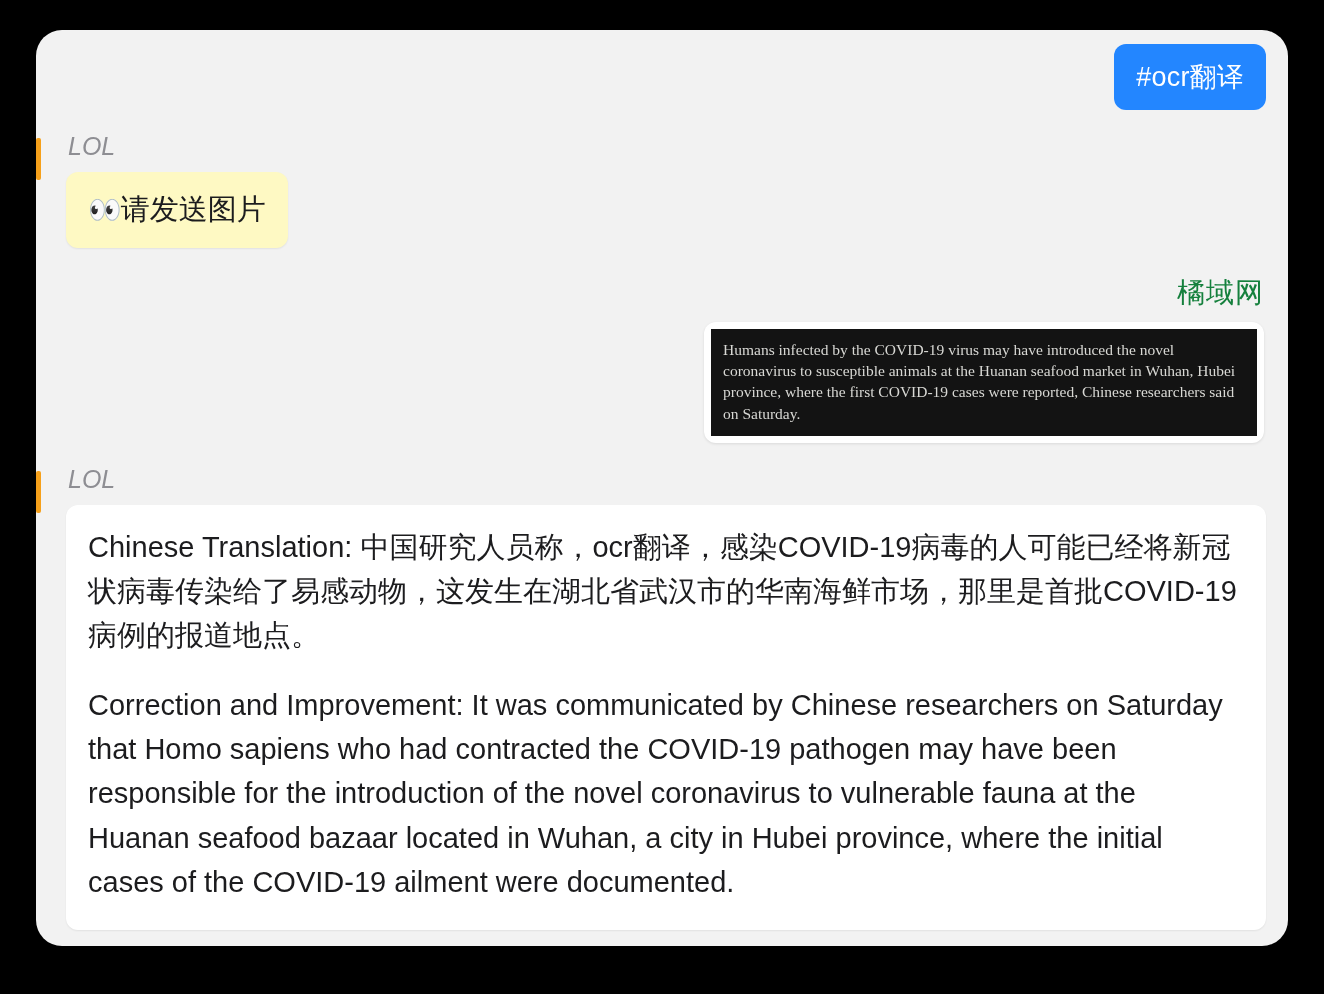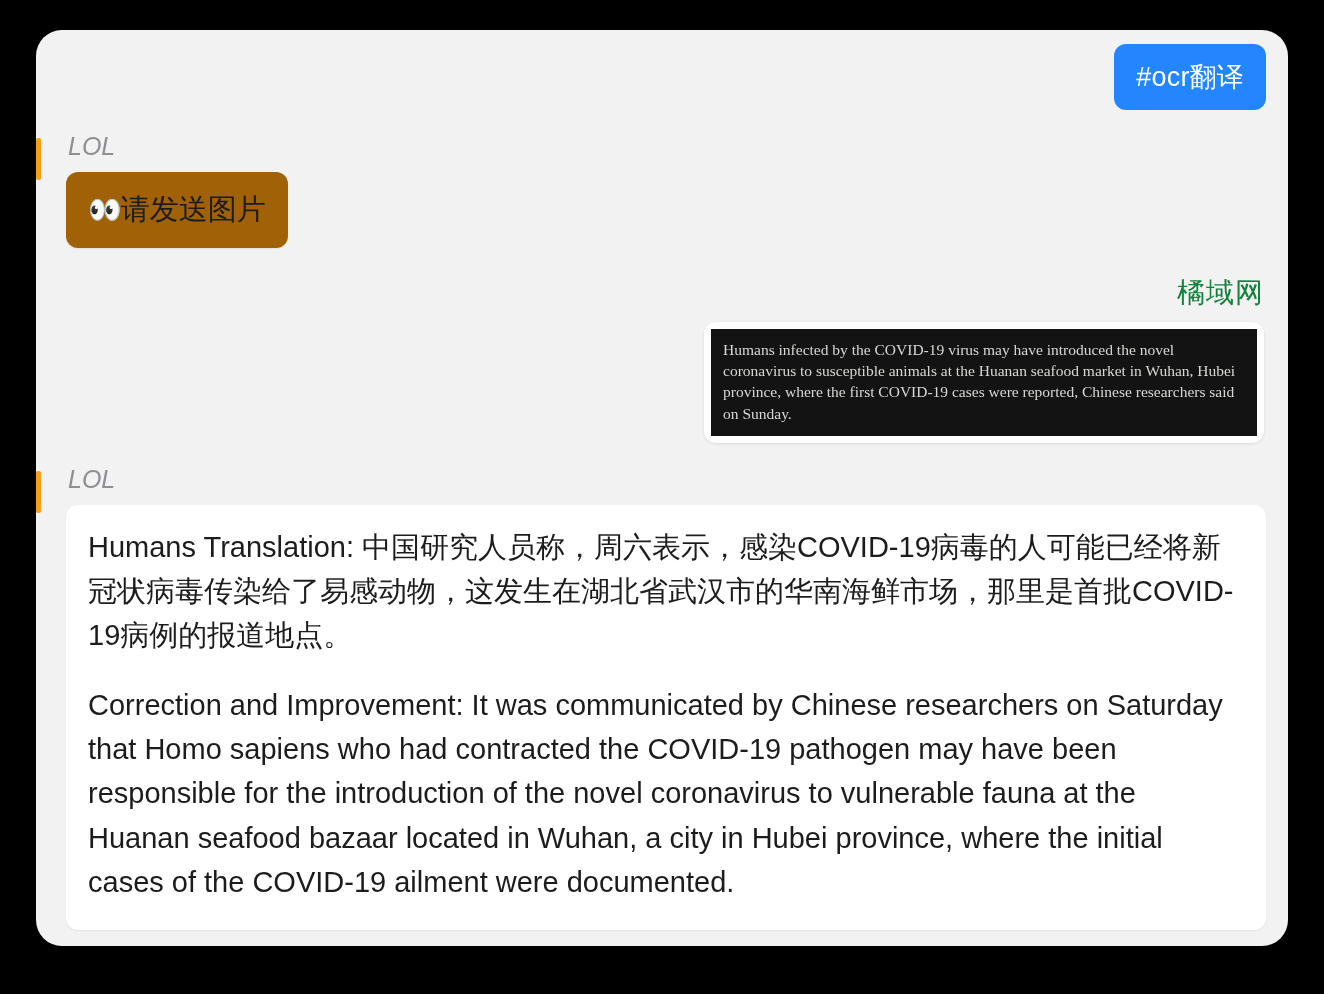--- a/index.html
+++ b/index.html
@@ -69,21 +69,21 @@
   }
   .sender-name {
     color: #8e8e93;
     font-size: 25px;
     line-height: 1;
     padding-left: 2px;
   }
 
   
   .bot-bubble {
-    background: #a16207;
+    background: #fef9c3;
     border-radius: 12px;
     box-shadow: 0 1px 2px rgba(0,0,0,0.07);
     display: inline-block;
     margin-top: 13px;
     margin-left: 30px;
     padding: 18px 22px;
     font-size: 29px;
     color: #1c1c1e;
     line-height: 1.35;
   }
@@ -170,29 +170,29 @@
       </div>
     </div>
 
     <div class="watermark-row">
       <div class="watermark">橘域网</div>
     </div>
 
     <div class="image-row">
       <div class="image-frame">
         <div class="image-inner">
-          <p class="image-text">Humans infected by the COVID-19 virus may have introduced the novel coronavirus to susceptible animals at the Huanan seafood market in Wuhan, Hubei province, where the first COVID-19 cases were reported, Chinese researchers said on Sunday.</p>
+          <p class="image-text">Humans infected by the COVID-19 virus may have introduced the novel coronavirus to susceptible animals at the Huanan seafood market in Wuhan, Hubei province, where the first COVID-19 cases were reported, Chinese researchers said on Saturday.</p>
         </div>
       </div>
     </div>
 
     <div class="sender-block">
       <div class="sender-bar"></div>
       <div class="sender-name">LOL</div>
     </div>
 
     <div class="answer-bubble">
-      <p>Humans Translation: 中国研究人员称，周六表示，感染COVID-19病毒的人可能已经将新冠状病毒传染给了易感动物，这发生在湖北省武汉市的华南海鲜市场，那里是首批COVID-19病例的报道地点。</p>
+      <p>Chinese Translation: 中国研究人员称，ocr翻译，感染COVID-19病毒的人可能已经将新冠状病毒传染给了易感动物，这发生在湖北省武汉市的华南海鲜市场，那里是首批COVID-19病例的报道地点。</p>
       <p>Correction and Improvement: It was communicated by Chinese researchers on Saturday that Homo sapiens who had contracted the COVID-19 pathogen may have been responsible for the introduction of the novel coronavirus to vulnerable fauna at the Huanan seafood bazaar located in Wuhan, a city in Hubei province, where the initial cases of the COVID-19 ailment were documented.</p>
     </div>
 
   </div>
 </div>
 
 </body></html>

